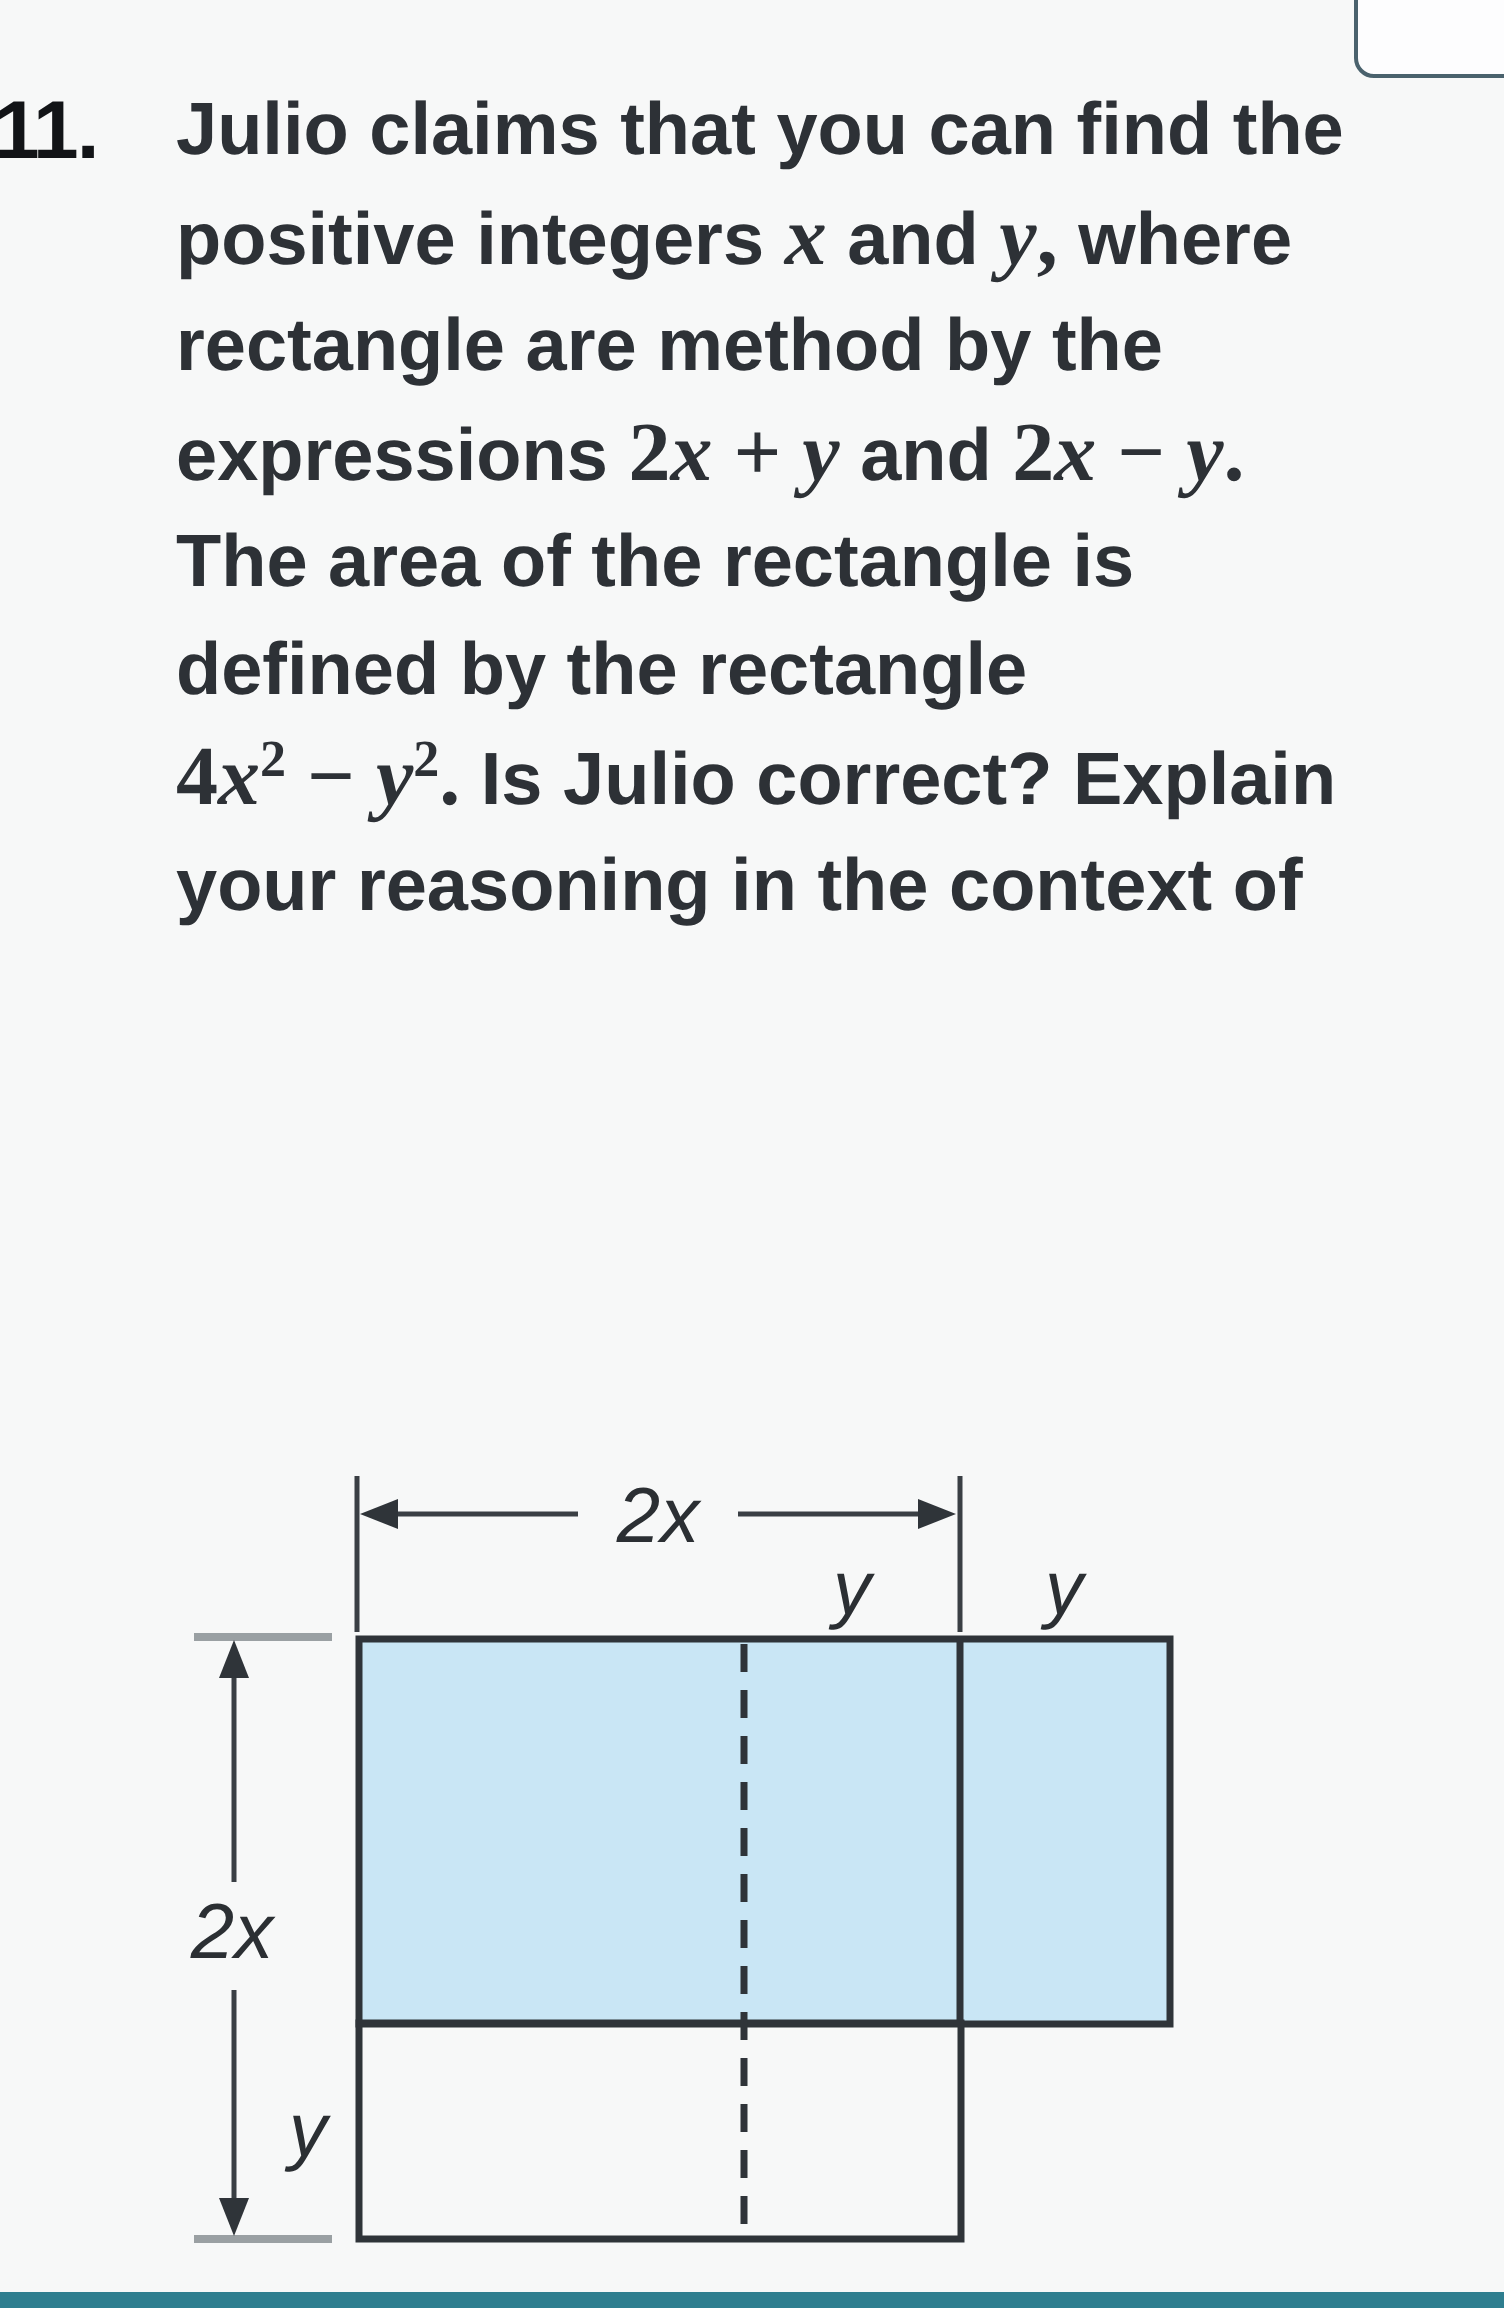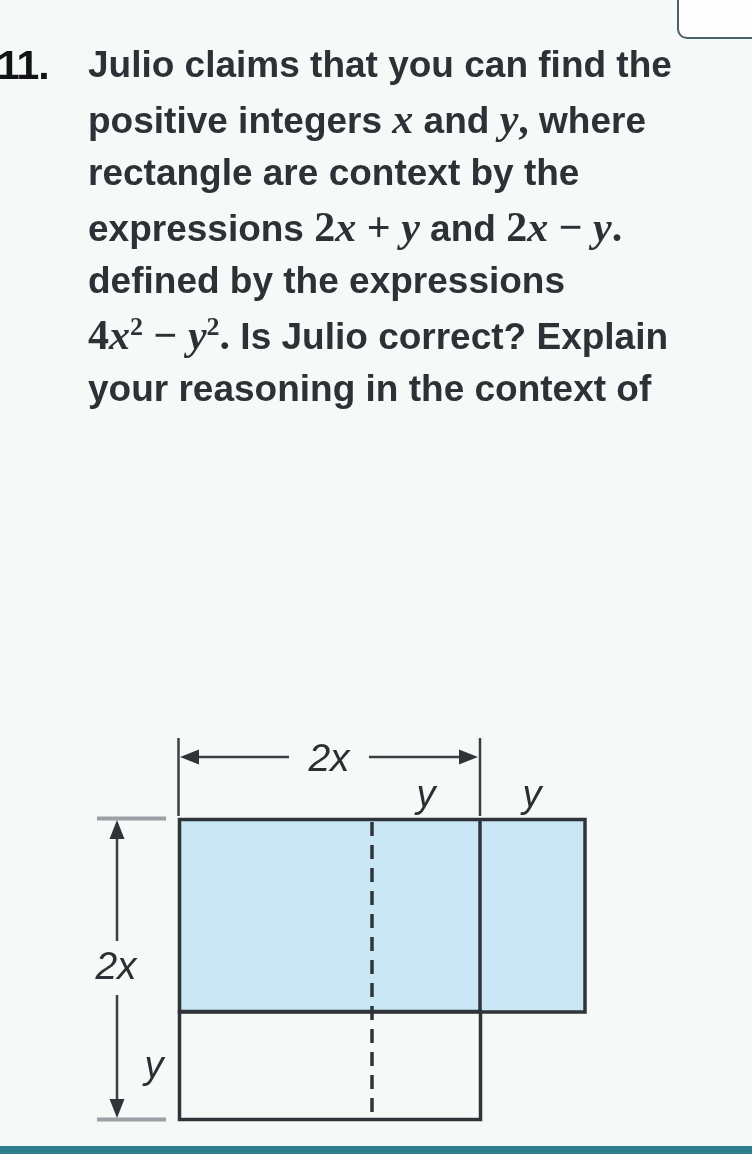--- a/index.html
+++ b/index.html
@@ -67,23 +67,24 @@
 </head>
 <body>
 
 <div class="corner-card"></div>
 
 <div class="qnum">11.</div>
 
 <div class="qtext">
     <div class="line"><span class="s">Julio claims that you can find the</span></div>
     <div class="line"><span class="s">positive integers </span><span class="mi">x</span><span class="s"> and </span><span class="mi">y</span><span class="mn">,</span><span class="s"> where</span></div>
-    <div class="line"><span class="s">rectangle are context by the</span></div>
+    <div class="line"><span class="s">rectangle are method by the</span></div>
     <div class="line"><span class="s">expressions </span><span class="mn">2</span><span class="mi">x</span><span class="mn"> + </span><span class="mi">y</span><span class="s"> and </span><span class="mn">2</span><span class="mi">x</span><span class="mn"> − </span><span class="mi">y</span><span class="mn">.</span></div>
-    <div class="line"><span class="s">defined by the expressions</span></div>
+    <div class="line"><span class="s">The area of the rectangle is</span></div>
+    <div class="line"><span class="s">defined by the rectangle</span></div>
     <div class="line"><span class="mn">4</span><span class="mi">x</span><span class="msup">2</span><span class="mn"> − </span><span class="mi">y</span><span class="msup">2</span><span class="mn">.</span><span class="s"> Is Julio correct? Explain</span></div>
     <div class="line"><span class="s">your reasoning in the context of</span></div>
   </div>
 
 <svg class="diagram" viewBox="0 0 660 430" width="660" height="430">
 
   <line class="dim" x1="178.5" y1="23" x2="178.5" y2="101"></line>
   <line class="dim" x1="480" y1="23" x2="480" y2="101"></line>
 
   <line class="dim" x1="187" y1="42" x2="289" y2="42"></line>

